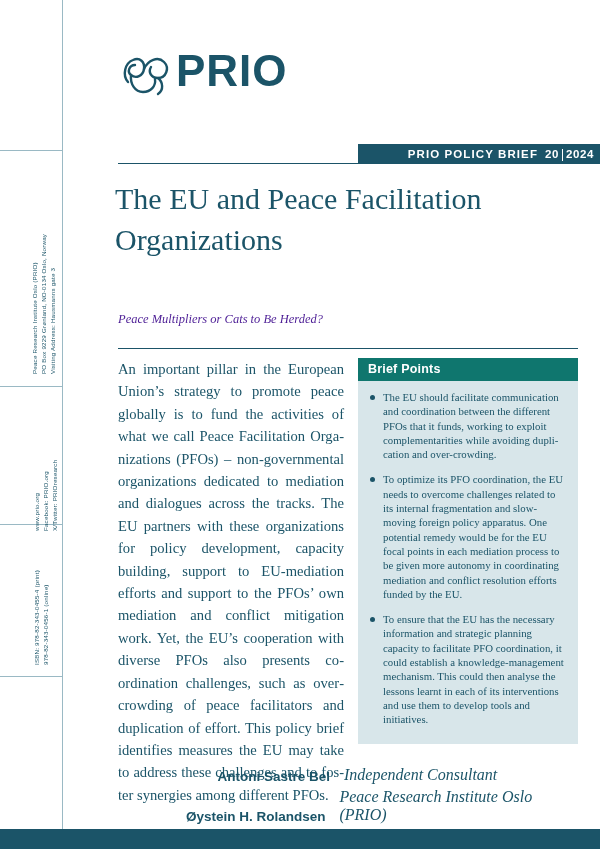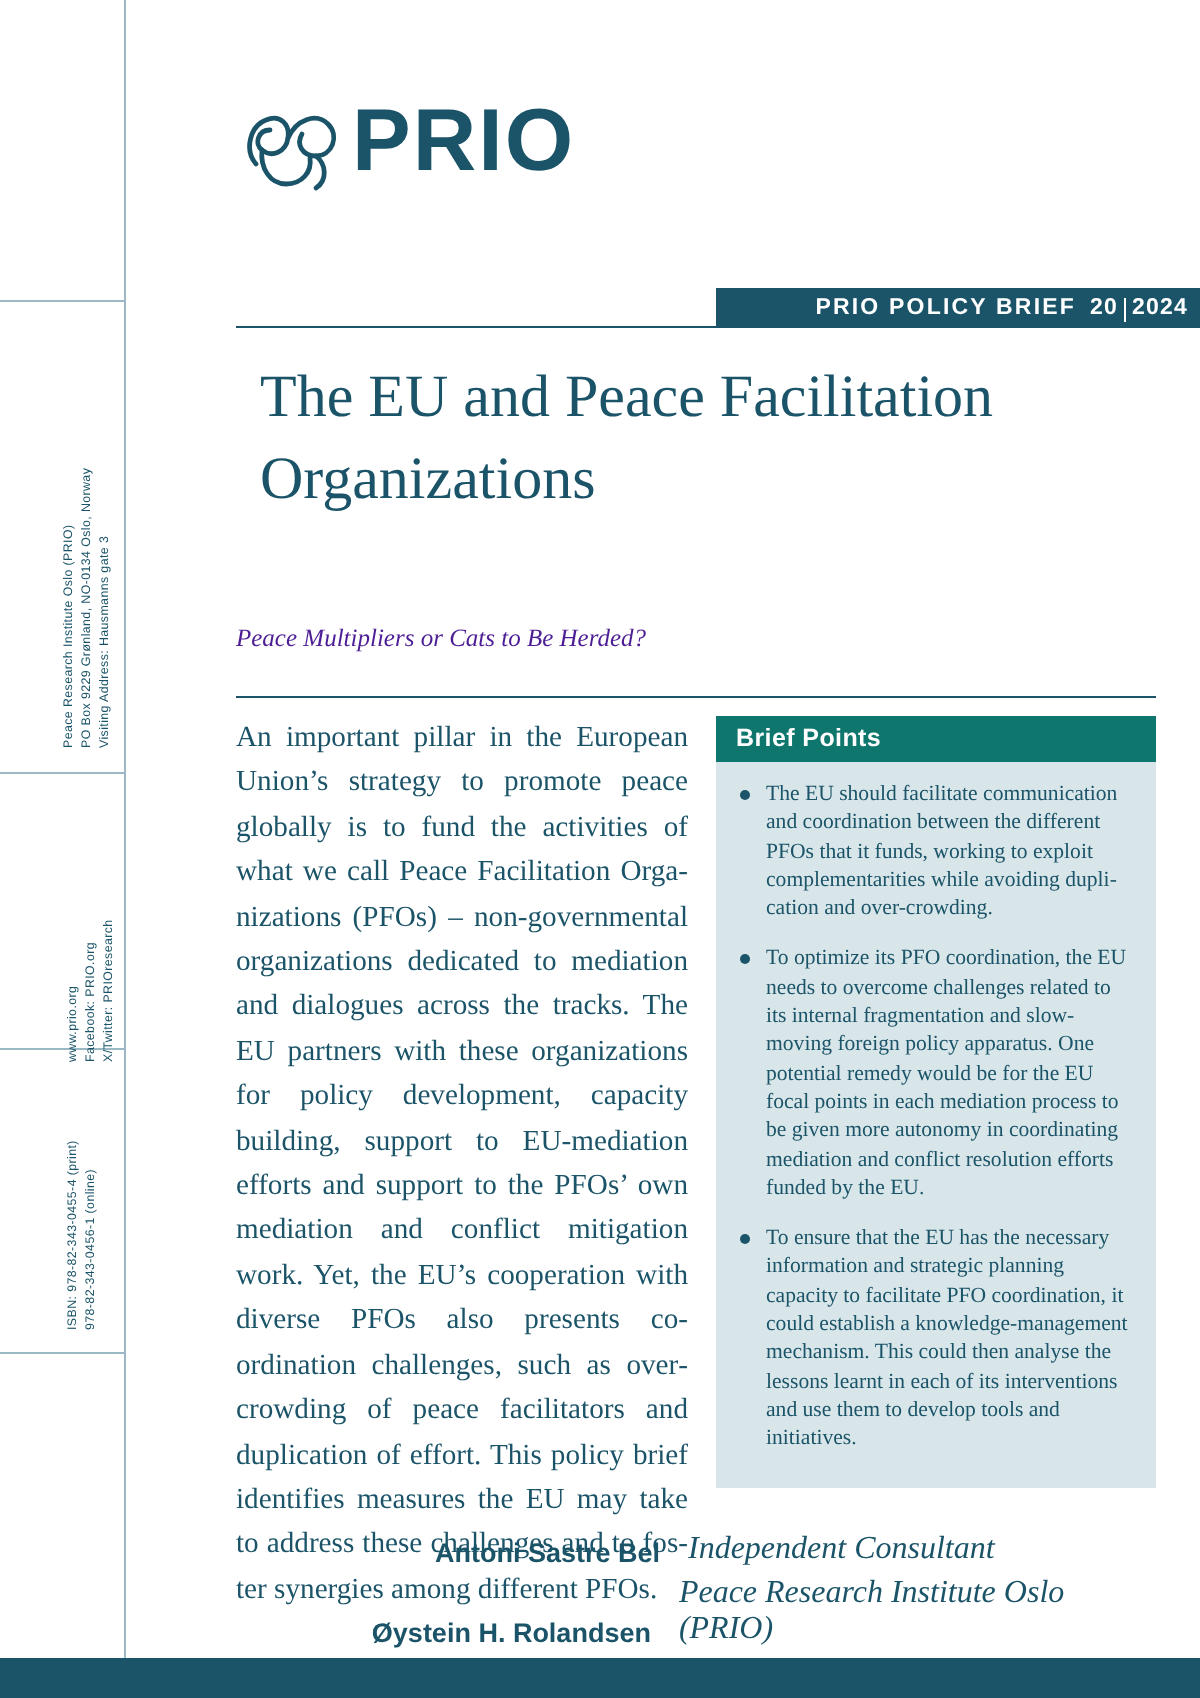--- a/index.html
+++ b/index.html
@@ -108,21 +108,21 @@
     left: 118px;
     top: 163px;
     width: 460px;
     height: 0;
     border-top: 1px solid #1b5468;
   }
 
   
   .title {
     position: absolute;
-    left: 130px;
+    left: 115px;
     top: 178px;
     width: 440px;
     font-family: "Liberation Serif", serif;
     font-size: 30px;
     line-height: 41px;
     color: #1b5468;
   }
   .subtitle {
     position: absolute;
     left: 118px;

